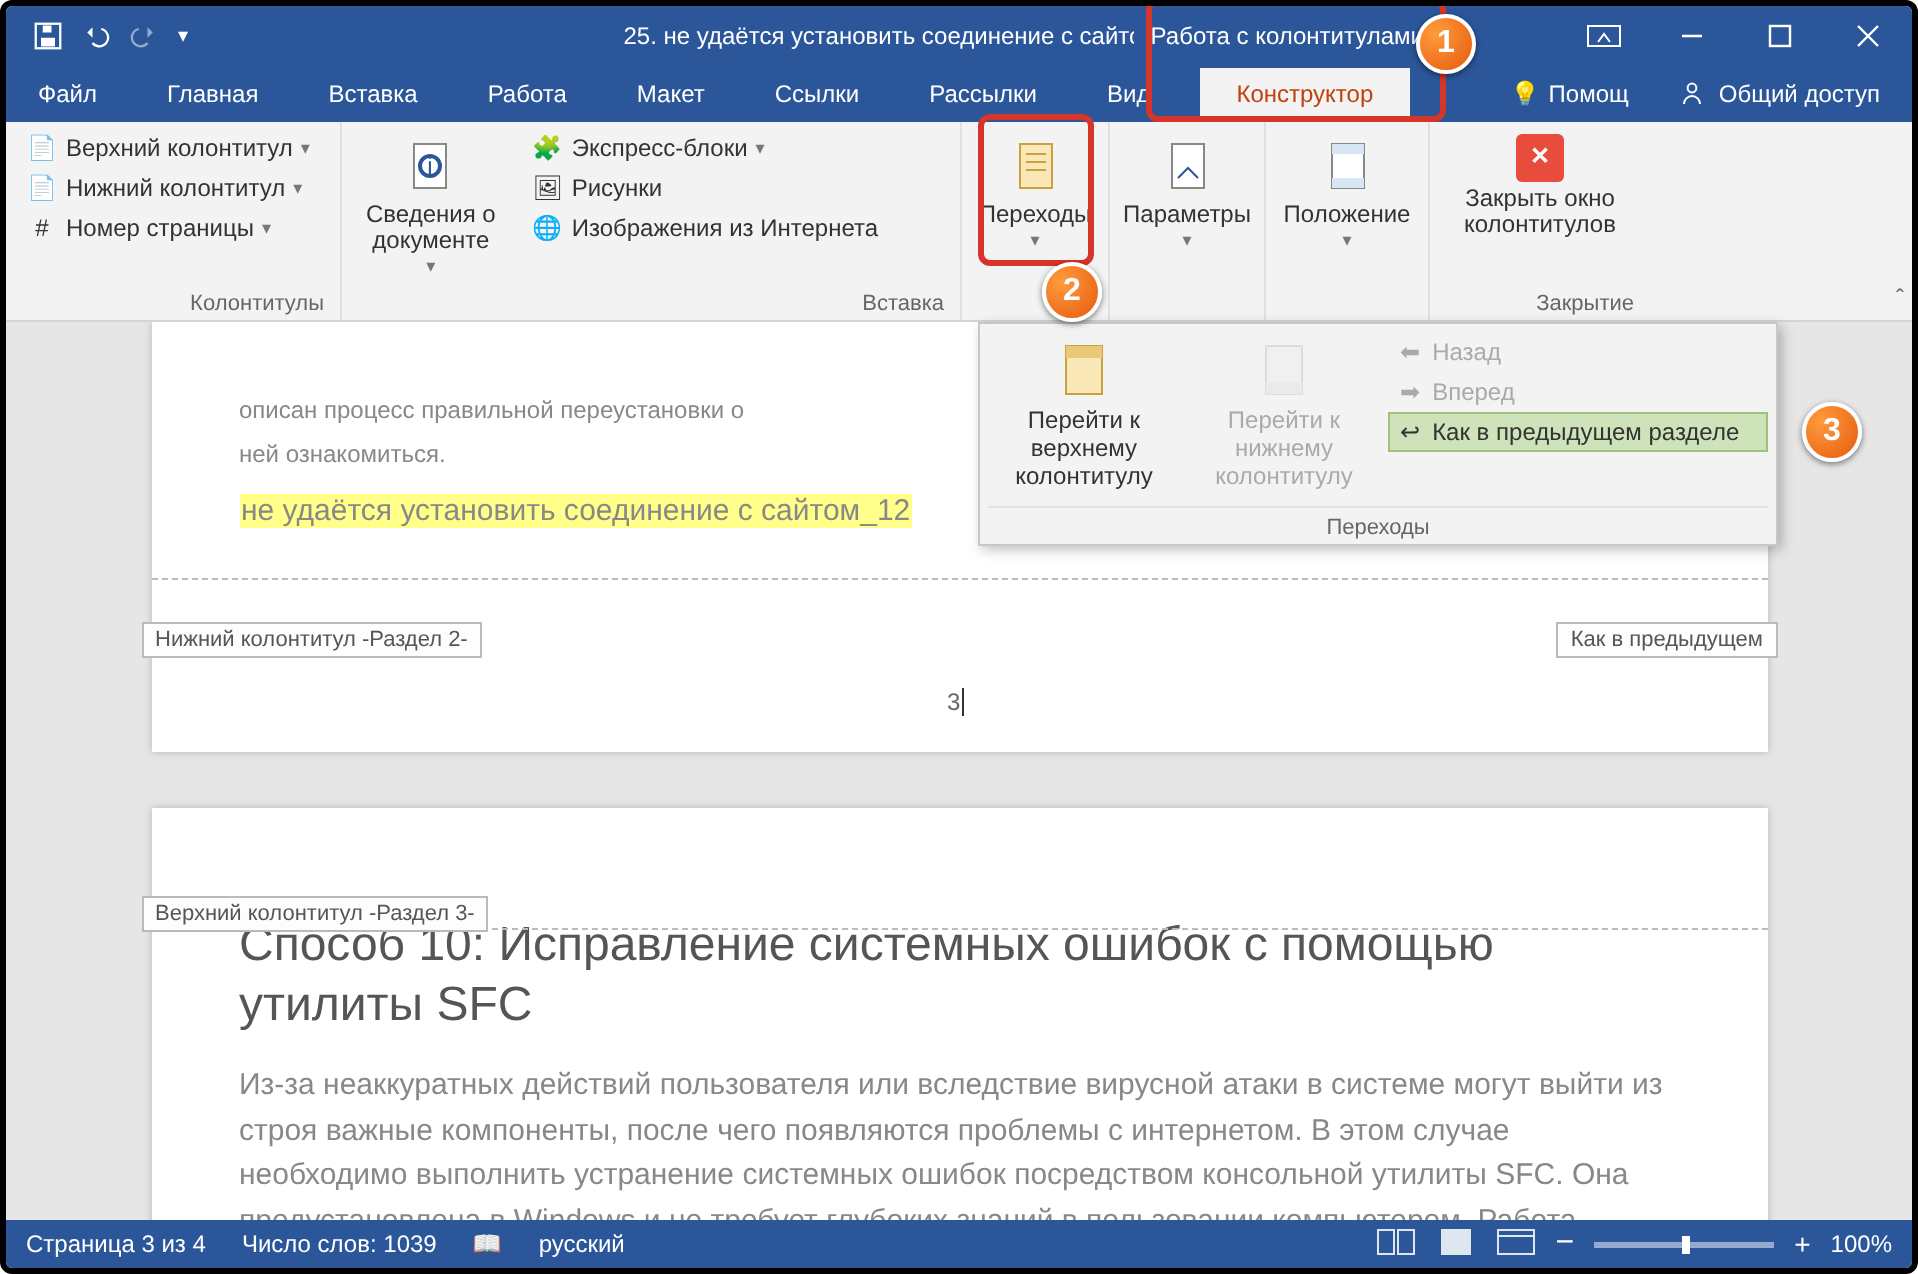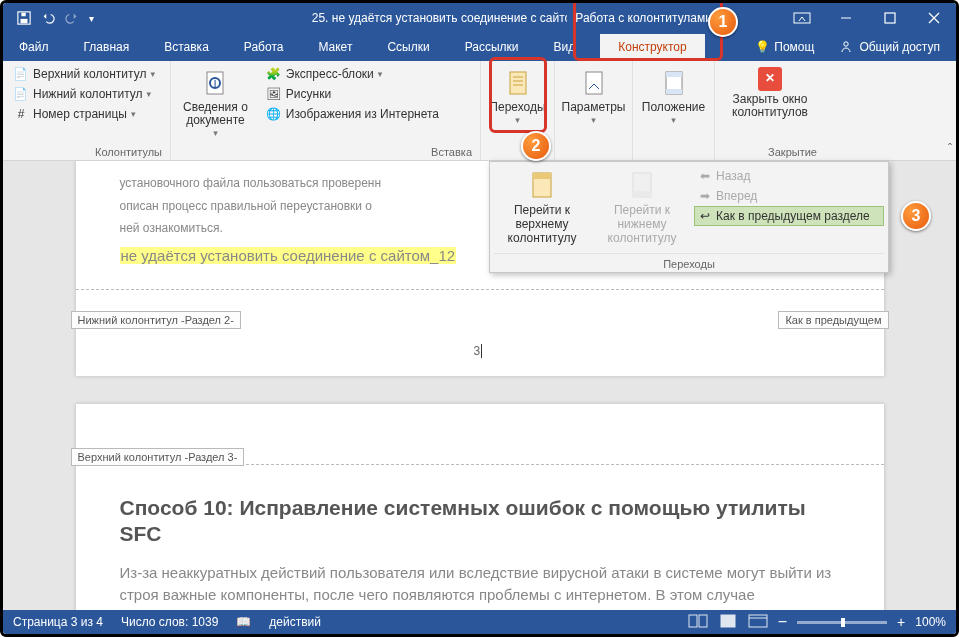--- a/index.html
+++ b/index.html
@@ -37,21 +37,21 @@
 .page2{height:260px;margin-top:28px;padding:54px 44px 0 44px;}
 .bodytext{color:#888;font-size:15px;line-height:1.5;}
 .linktext{color:#6a9bd1;font-size:15px;}
 .highlight{background:#ffff8a;font-size:15px;color:#888;padding:0 1px;display:inline-block;margin-top:8px;}
 .hf-tag{position:absolute;background:#fdfdfd;border:1px solid #bababa;font-size:11px;color:#555;padding:2px 6px;}
 .hf-bottom-left{bottom:47px;left:-5px;}
 .hf-bottom-right{bottom:47px;right:-5px;}
 .hf-top-left{top:44px;left:-5px;}
 .hf-dash{position:absolute;border-top:1px dashed #bbb;left:0;right:0;}
 .pagenum{text-align:center;color:#666;font-size:13px;margin-top:24px;}
-.heading2{color:#555;font-size:21px;font-weight:700;line-height:1.25;margin-bottom:14px;margin-top:37px;}
+.heading2{color:#555;font-size:24px;font-weight:400;line-height:1.25;margin-bottom:14px;}
 .statusbar{position:absolute;bottom:0;left:0;right:0;height:24px;background:#2b579a;color:#fff;display:flex;align-items:center;padding:0 10px;font-size:12px;gap:18px;}
 .status-right{margin-left:auto;display:flex;align-items:center;gap:10px;}
 .viewbtn{width:20px;height:16px;display:inline-block;opacity:.85;}
 .zoom-track{width:90px;height:3px;background:rgba(255,255,255,.5);position:relative;}
 .zoom-thumb{position:absolute;top:-3px;left:44px;width:4px;height:9px;background:#fff;}
 
 .redbox{position:absolute;border:3px solid #d7342a;border-radius:6px;pointer-events:none;}
 .rb1{top:-4px;left:570px;width:150px;height:62px;}
 .rb2{top:54px;left:486px;width:58px;height:76px;}
 .rb3{top:206px;left:710px;width:185px;height:30px;border-radius:4px;}
@@ -305,21 +305,21 @@
       </div>
     </div>
     <div class="dd-foot">Переходы</div>
   </div>
   <div class="redbox rb3"></div>
   <div class="numcircle nc3">3</div>
 
   <div class="doc-area">
     <div class="page page1">
       <div class="bodytext">
-        <span>установочного файла пользоваться проверенн</span><br>
+        <br>
         <span>описан процесс правильной переустановки о</span><br>
         <span>ней ознакомиться.</span>
       </div>
       <span class="highlight">не удаётся установить соединение с сайтом_12</span>
       <div class="hf-dash" style="top:128px;"></div>
       <div class="hf-tag hf-bottom-left">Нижний колонтитул -Раздел 2-</div>
       <div class="hf-tag hf-bottom-right">Как в предыдущем</div>
       <div class="pagenum" style="position:absolute;bottom:18px;left:0;right:0;"><span>3</span><span style="border-left:1px solid #333;margin-left:1px;">&nbsp;</span></div>
     </div>
     <div class="page page2">
@@ -327,21 +327,21 @@
       <div class="hf-tag hf-top-left">Верхний колонтитул -Раздел 3-</div>
       <div class="heading2">Способ 10: Исправление системных ошибок с помощью утилиты SFC</div>
       <div class="bodytext">Из-за неаккуратных действий пользователя или вследствие вирусной атаки в системе могут выйти из строя важные компоненты, после чего появляются проблемы с интернетом. В этом случае необходимо выполнить устранение системных ошибок посредством консольной утилиты SFC. Она предустановлена в Windows и не требует глубоких знаний в пользовании компьютером. Работа осуществляется с</div>
     </div>
   </div>
 
   <div class="statusbar">
     <span>Страница 3 из 4</span>
     <span>Число слов: 1039</span>
     <span>📖</span>
-    <span>действий</span>
+    <span>русский</span>
     <div class="status-right">
       <span class="viewbtn">
           <svg width="20" height="14" viewBox="0 0 20 14">
             <rect x="1" y="1" width="8" height="12" fill="none" stroke="#fff"></rect>
             <rect x="11" y="1" width="8" height="12" fill="none" stroke="#fff"></rect>
           </svg>
         </span>
       <span class="viewbtn">
           <svg width="20" height="14" viewBox="0 0 20 14">
             <rect x="3" y="1" width="14" height="12" fill="#fff" stroke="#fff"></rect>

